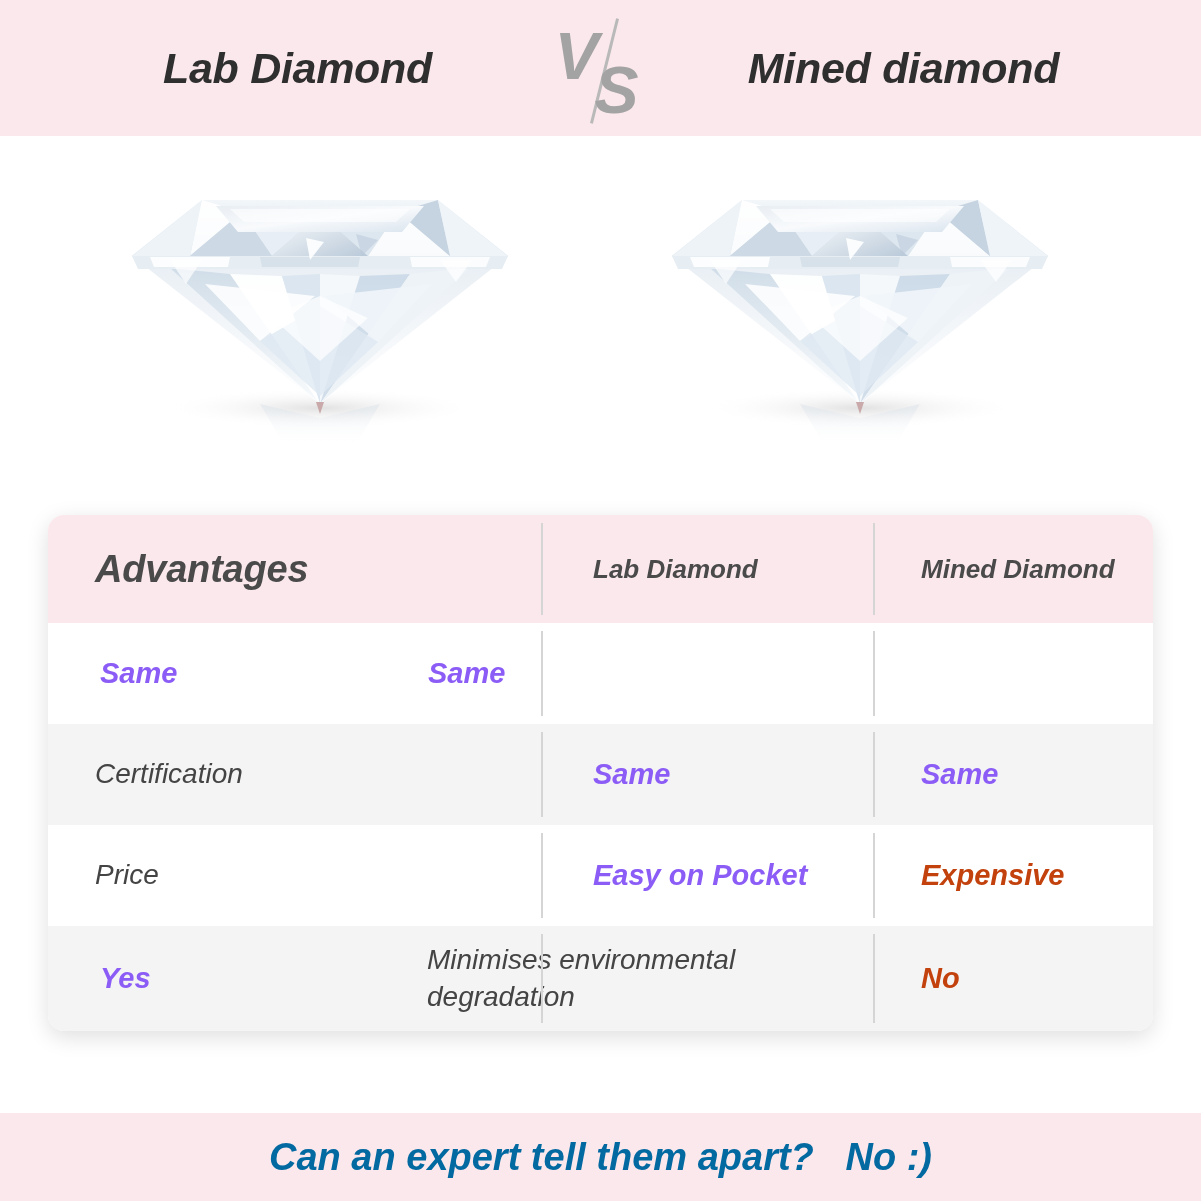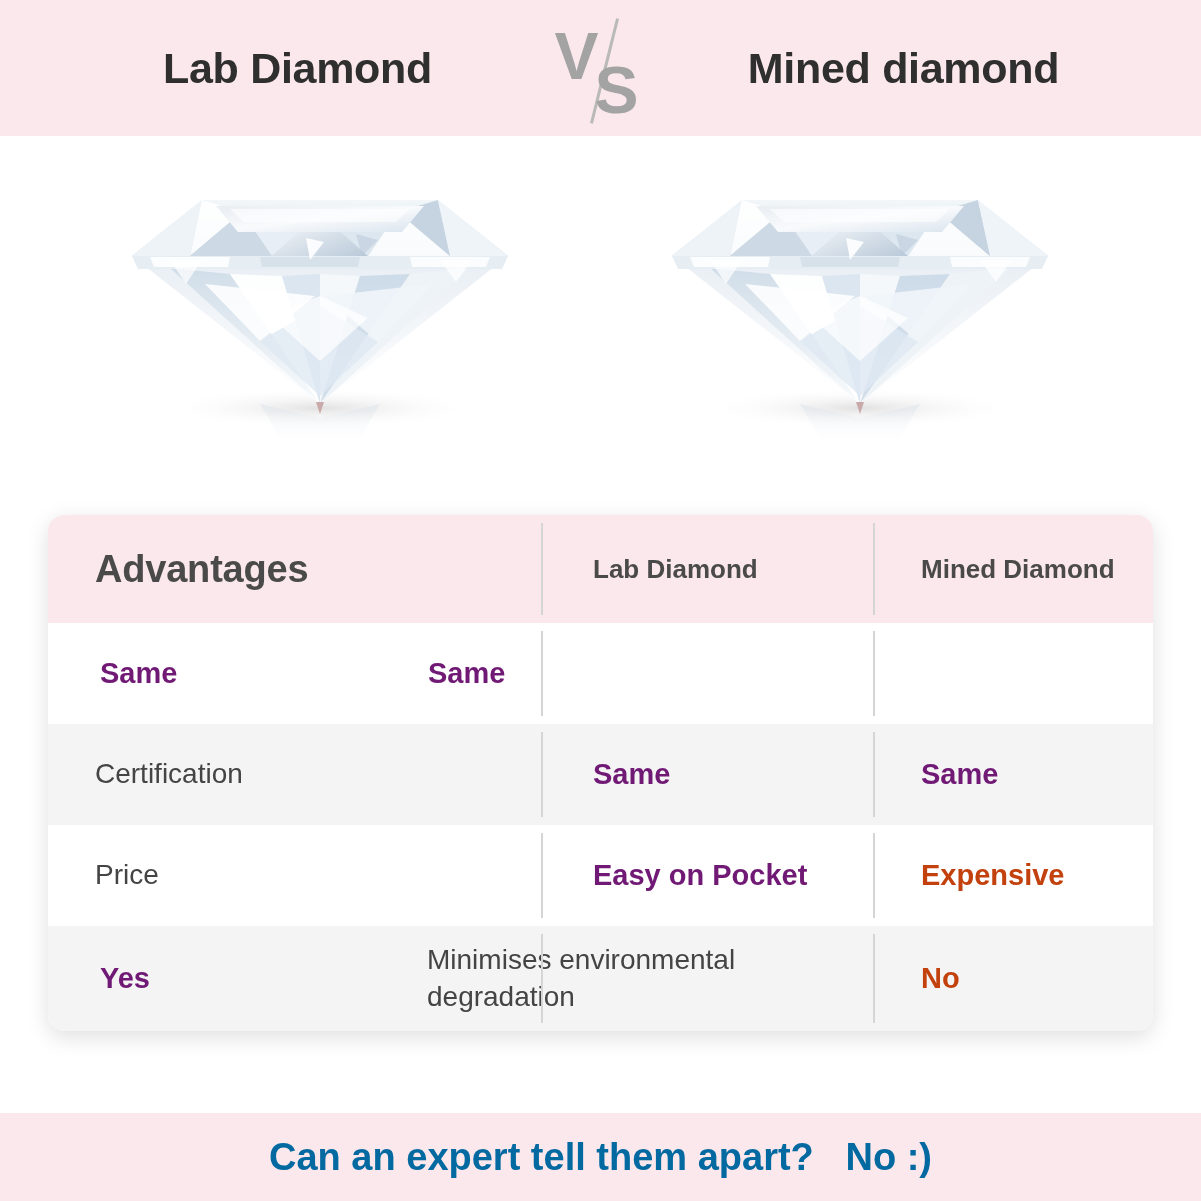--- a/index.html
+++ b/index.html
@@ -11,20 +11,21 @@
     height: 1201px;
     background: #ffffff;
     font-family: "Liberation Sans", sans-serif;
     overflow: hidden;
   }
   .page {
     position: relative;
     width: 976px;
     height: 1201px;
     background: #ffffff;
+    font-style: italic;
   }
 
   
   .header-band {
     position: absolute;
     left: 0;
     top: 0;
     width: 1201px;
     height: 136px;
     background: #fbe8ec;
@@ -150,21 +151,21 @@
   }
   .feature-text {
     font-size: 28px;
     color: #444444;
     line-height: 1.32;
   }
   .value {
     font-size: 29px;
     font-weight: bold;
   }
-  .value.green { color: #701a75; }
+  .value.green { color: #8b5cf6; }
   .value.red   { color: #c2410c; }
 
   
   .footer-band {
     position: absolute;
     left: 0;
     top: 1113px;
     width: 1201px;
     height: 88px;
     background: #fbe8ec;

